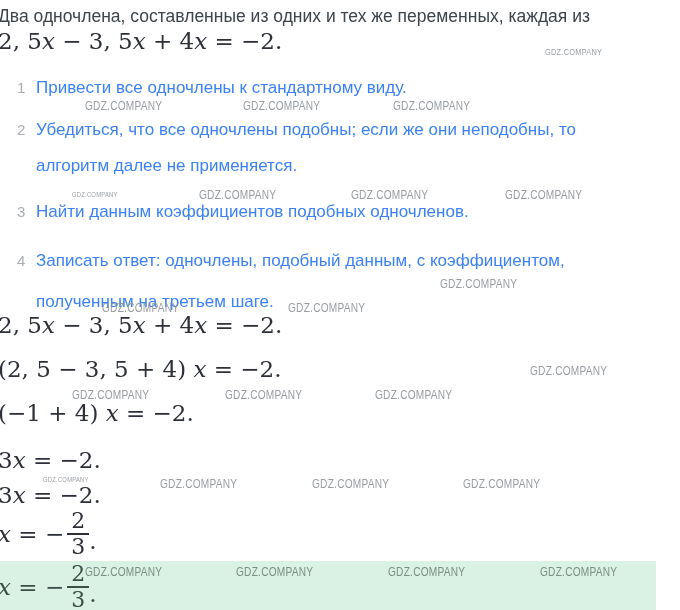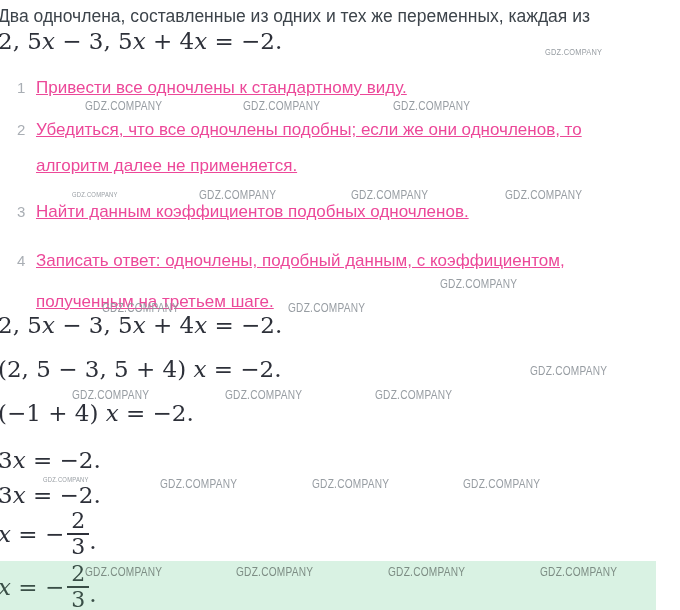--- a/index.html
+++ b/index.html
@@ -18,21 +18,21 @@
     white-space:nowrap;color:#3d444b;
   }
   
   .step{position:absolute;left:0;width:660px;}
   .step .num{
     position:absolute;left:17px;top:0;
     font-size:15px;color:#a9aeb4;line-height:36px;
   }
   .step .txt{
     position:absolute;left:36px;top:0;
-    width:585px;font-size:17px;line-height:36px;color:#ec4899;text-decoration:underline;
+    width:585px;font-size:17px;line-height:36px;color:#3b82f6;
   }
   .s1{top:70px;} .s2{top:112px;} .s3{top:194px;} .s4{top:240px;}
   .s4 .txt{line-height:41px;} .s4 .num{line-height:41px;}
   
   .math{
     position:absolute;left:-2px;
     font-family:"DejaVu Serif",serif;
     font-size:23px;color:#2d3039;
     white-space:pre;
   }
@@ -76,21 +76,21 @@
   <div class="intro">Два одночлена, составленные из одних и тех же переменных, каждая из</div>
 
   <div class="math m1"><span>2, 5</span><i>x</i><span> − 3, 5</span><i>x</i><span> + 4</span><i>x</i><span> = −2.</span></div>
 
   <div class="step s1">
     <span class="num">1</span>
     <div class="txt">Привести все одночлены к стандартному виду.</div>
   </div>
   <div class="step s2">
     <span class="num">2</span>
-    <div class="txt">Убедиться, что все одночлены подобны; если же они одночленов, то алгоритм далее не применяется.</div>
+    <div class="txt">Убедиться, что все одночлены подобны; если же они неподобны, то алгоритм далее не применяется.</div>
   </div>
   <div class="step s3">
     <span class="num">3</span>
     <div class="txt">Найти данным коэффициентов подобных одночленов.</div>
   </div>
   <div class="step s4">
     <span class="num">4</span>
     <div class="txt">Записать ответ: одночлены, подобный данным, с коэффициентом, полученным на третьем шаге.</div>
   </div>
 

